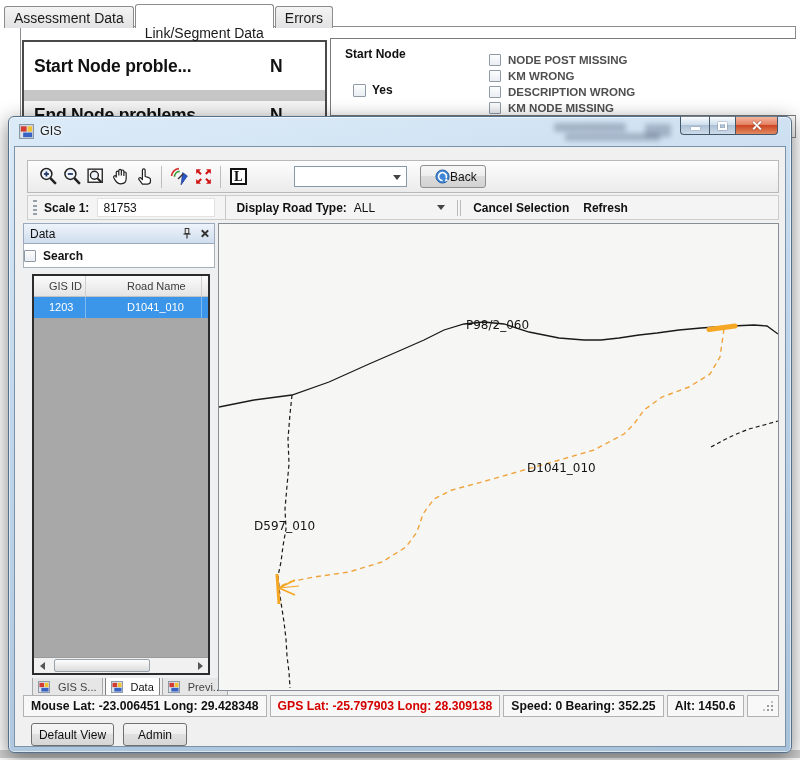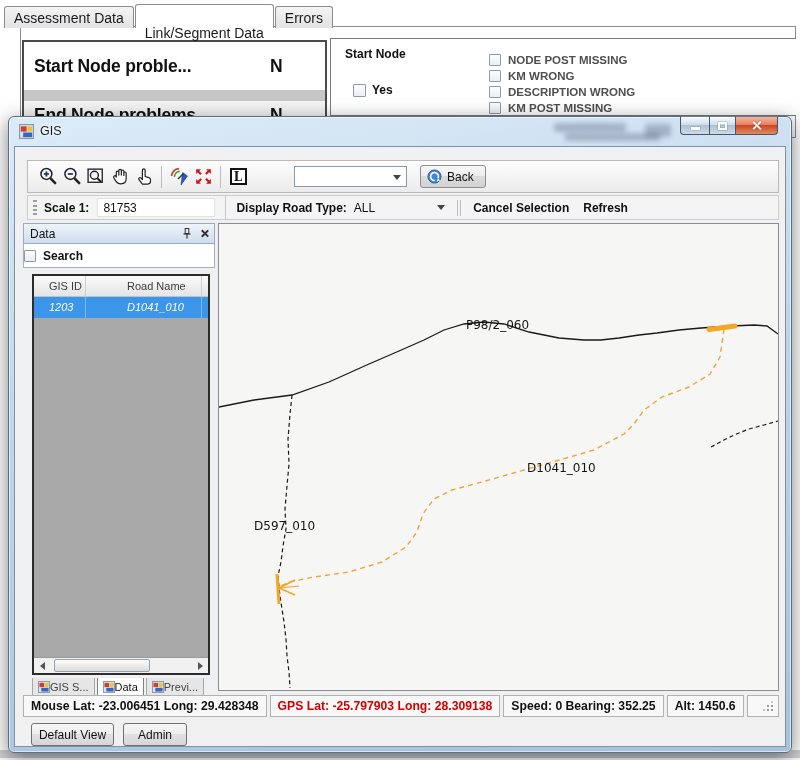--- a/index.html
+++ b/index.html
@@ -72,21 +72,21 @@
   .tool-icon { width:24px; height:24px; display:flex; align-items:center; justify-content:center; flex:none; }
   .tool-sep { width:1px; height:22px; background:#bdbdbd; margin:0 5px; flex:none; }
   .legend-box { width:17px; height:17px; border:2px solid #111; background:#fff; display:flex;
     align-items:center; justify-content:center; font-family:"DejaVu Serif", serif; font-weight:bold; font-size:12px; }
   .combo { margin-left:44px; width:113px; height:21px; background:#fff; border:1px solid #8a99a8;
     position:relative; font-size:12px; padding:2px 4px; }
   .combo .arr { position:absolute; right:5px; top:8px; width:0; height:0;
     border-left:4px solid transparent; border-right:4px solid transparent; border-top:5px solid #444; }
   .back-btn { margin-left:13px; width:66px; height:23px; border:1px solid #8e8f8f; border-radius:3px;
     background:linear-gradient(#f7f7f7,#eee 45%,#dcdcdc 50%,#d2d2d2); display:flex; align-items:center;
-    gap:5px; padding-left:6px; font-size:12px; }
+    padding-left:14px; font-size:12px; }
 
   
   .optionsbar { position:absolute; left:12px; top:48px; width:752px; height:25px;
     border:1px solid #cdcdcd; background:#f4f4f4; display:flex; align-items:center; font-size:12px; }
   .grip-dots { width:4px; height:15px; border-left:2px dotted #98a0a8; border-right:2px dotted #98a0a8; margin:0 7px 0 5px; }
   .opt-bold { font-weight:bold; }
   .scale-field { margin-left:8px; width:118px; height:19px; background:#fff; border:1px solid #e2e2e2;
     padding:2px 5px; font-size:12px; }
   .vsep { width:1px; height:25px; background:#c8c8c8; margin-left:10px; flex:none; }
   .dd-arrow { margin-left:62px; width:0; height:0; border-left:4px solid transparent;
@@ -104,31 +104,31 @@
   .xico::before { transform:rotate(45deg); } .xico::after { transform:rotate(-45deg); }
   .search-row { height:24px; background:#fff; border:1px solid #a8b0b8; border-top:none;
     display:flex; align-items:center; gap:7px; padding-left:0; font-size:12px; font-weight:bold; }
   .grid { position:absolute; left:9px; top:51px; width:178px; height:401px;
     border:2px solid #2c2c2c; background:#a8a8a8; overflow:hidden; }
   .grid-header { height:21px; display:flex; background:linear-gradient(#fbfbfb,#e4e4e4);
     border-bottom:1px solid #c2c2c2; font-size:11px; color:#3c3c3c; }
   .gc { padding:4px 0 0 15px; border-right:1px solid #cfcfcf; overflow:hidden; white-space:nowrap; }
   .gc1 { width:52px; flex:none; } .gc2 { width:90px; flex:none;margin-left:26px; } .gc3 { flex:1; }
   .grid-row { height:21px; display:flex; background:#3b95e8; color:#fff; font-size:11px; }
-  .grid-row .gc { border-right:1px solid rgba(255,255,255,.35);font-style:italic; }
+  .grid-row .gc { border-right:1px solid rgba(255,255,255,.35); }
   .hscroll { position:absolute; left:0; right:0; bottom:0; height:16px; background:#f1f1f1;
     border-top:1px solid #9a9a9a; }
   .sb-btn { position:absolute; top:0; bottom:0; width:16px; display:flex; align-items:center; justify-content:center; }
   .sb-left { left:0; } .sb-right { right:0; }
   .tri-l { width:0; height:0; border-top:4px solid transparent; border-bottom:4px solid transparent; border-right:5px solid #555; }
   .tri-r { width:0; height:0; border-top:4px solid transparent; border-bottom:4px solid transparent; border-left:5px solid #555; }
   .sb-thumb { position:absolute; left:20px; top:1px; width:96px; height:13px; border:1px solid #98a2ac;
     border-radius:2px; background:linear-gradient(#fdfdfd,#dcdcdc); }
   .dock-tabs { position:absolute; left:9px; top:455px; display:flex; gap:2px; font-size:11px; }
-  .dtab { height:19px; display:flex; align-items:center; gap:0; padding:0 5px; color:#444;
+  .dtab { height:19px; display:flex; align-items:center; gap:8px; padding:0 5px; color:#444;
     border:1px solid #a8a8a8; border-top:none; border-radius:0 0 3px 3px; background:#e6e6e6; white-space:nowrap;text-align:right; }
   .dtab.active { background:#fff; border-color:#808080; color:#111; }
 
   
   .map { position:absolute; left:203px; top:76px; width:561px; height:468px;
     background:#f6f6f4; border:1px solid #878e98; }
   .map svg { position:absolute; left:0; top:0; }
   .map text { font-family:"DejaVu Sans", "Liberation Sans", sans-serif; font-size:12px; fill:#141414; }
 
   
@@ -182,21 +182,21 @@
   <div class="sn-opt" style="top:31px">
     <span class="cb sm"></span>
     <span>KM WRONG</span>
   </div>
   <div class="sn-opt" style="top:47px">
     <span class="cb sm"></span>
     <span>DESCRIPTION WRONG</span>
   </div>
   <div class="sn-opt" style="top:63px">
     <span class="cb sm"></span>
-    <span>KM POST MISSING</span>
+    <span>KM NODE MISSING</span>
   </div>
 </div>
 
 <div class="bottom-strip"></div>
 
 <div class="gis-window">
   <div class="titlebar">
     <svg class="title-icon" viewBox="0 0 13 13">
       <rect x="0.5" y="0.5" width="12" height="12" fill="#dbe2ea" stroke="#8a97a5"></rect>
       <rect x="1.6" y="2" width="5" height="4.6" fill="#d23c32"></rect>

